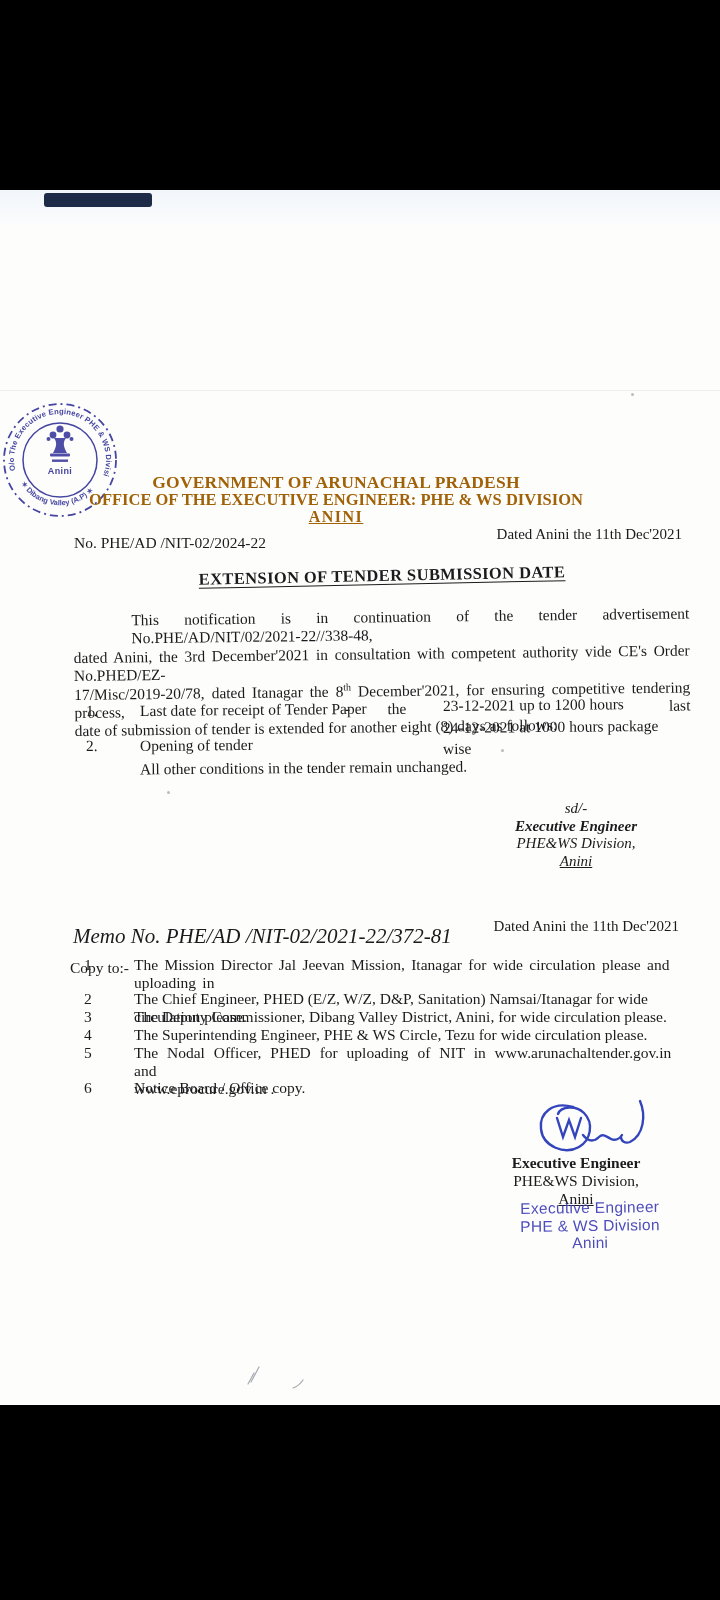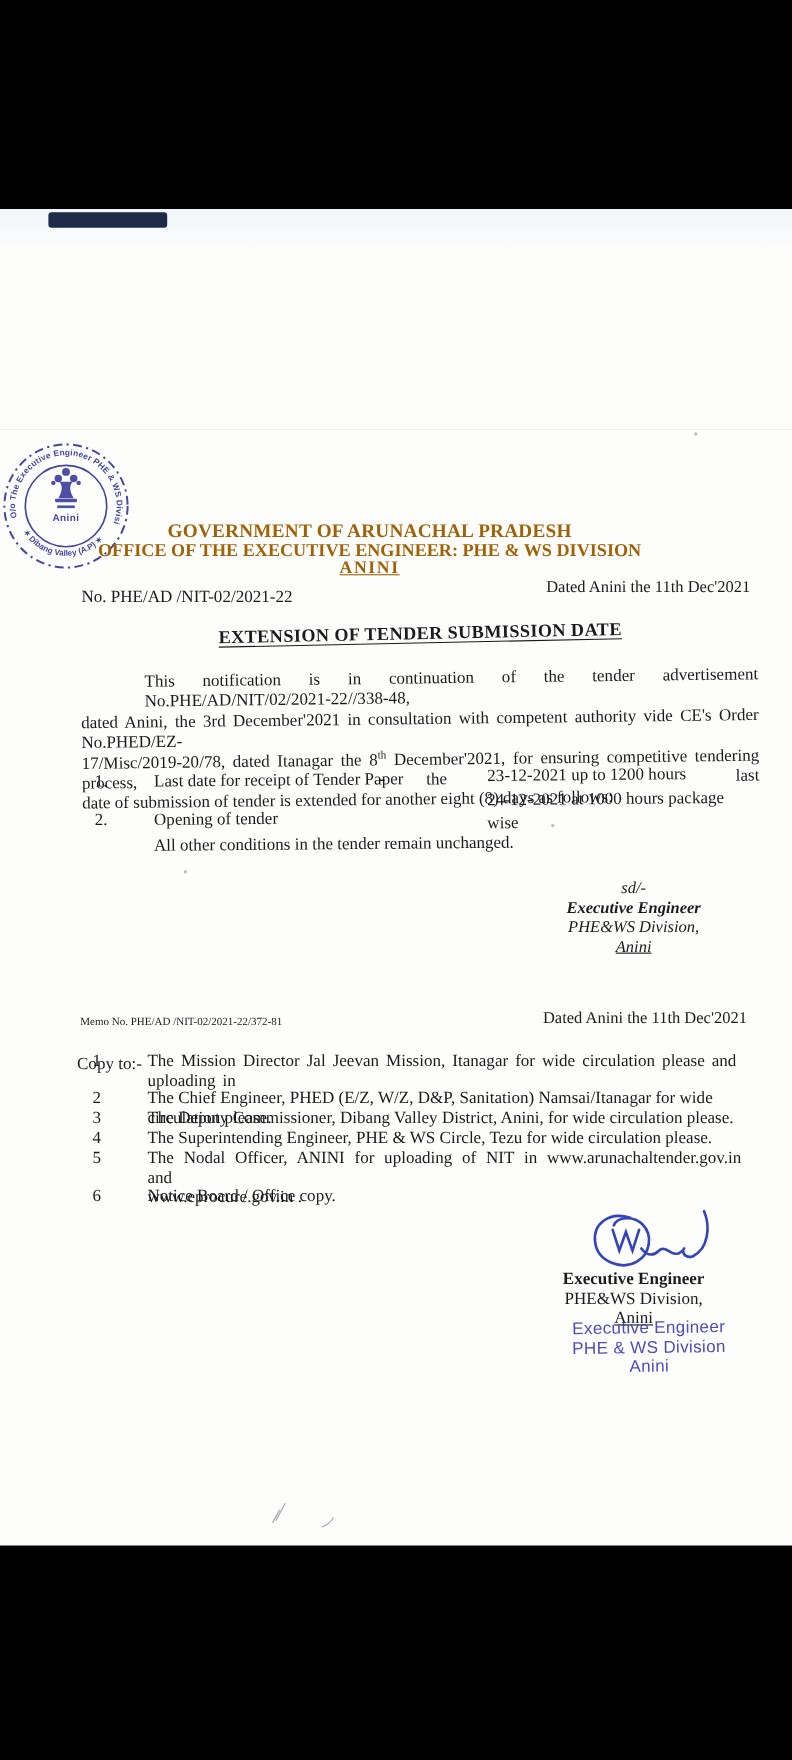--- a/index.html
+++ b/index.html
@@ -27,21 +27,21 @@
   .para{left:74px;top:612px;width:616px;font-size:15.5px;line-height:18.4px;
         transform:rotate(-0.7deg);transform-origin:left center;}
   .pline{text-align:justify;text-align-last:justify;}
   .pline.first{padding-left:58px;}
   .pline.last{text-align-last:left;}
   sup{font-size:10px;line-height:0;}
   .sched{font-size:15.5px;}
   .tilt{transform:rotate(-0.55deg);transform-origin:left center;}
   .note{left:140px;top:759px;font-size:15.5px;transform:rotate(-0.5deg);}
   .sd-block{left:476px;top:800px;width:200px;text-align:center;font-size:15px;line-height:17.5px;font-style:italic;}
-  .memo{left:73px;top:924px;font-size:10px;}
+  .memo{left:73px;top:924px;font-size:21px;font-style:italic;}
   .date-memo{left:467px;top:918px;width:212px;text-align:right;font-size:15px;}
   .copyto{left:70px;top:944px;font-size:15.5px;margin-top:15px;}
   .citem{font-size:15.5px;line-height:18px;}
   .cnum{position:absolute;left:84px;}
   .ctext{position:absolute;left:110px;width:560px;margin-left:24px;}
   .ws1{word-spacing:2.5px;}
   .ws2{word-spacing:5px;}
   .sig-block{left:476px;top:1154px;width:200px;text-align:center;font-size:15.5px;line-height:18px;}
   .sig-block .nm{font-weight:bold;}
   .uline{text-decoration:underline;}
@@ -84,21 +84,21 @@
       <rect x="50" y="55.5" width="20" height="3" rx="1"></rect>
       <rect x="52" y="61.5" width="16" height="2.4"></rect>
     </g>
     <text x="60" y="76" text-anchor="middle" font-size="9" font-weight="600" fill="#4545a2" letter-spacing="0.4">Anini</text>
   </svg>
 
   <div class="abs hdr h1">GOVERNMENT OF ARUNACHAL PRADESH</div>
   <div class="abs hdr h2">OFFICE OF THE EXECUTIVE ENGINEER: PHE &amp; WS DIVISION</div>
   <div class="abs hdr h3">ANINI</div>
   <div class="abs date-top">Dated Anini the 11th Dec'2021</div>
-  <div class="abs refno">No. PHE/AD /NIT-02/2021-22</div>
+  <div class="abs refno">No. PHE/AD /NIT-02/2024-22</div>
 
   <div class="abs title">EXTENSION OF TENDER SUBMISSION DATE</div>
 
   <div class="abs para">
     <div class="pline first">This notification is in continuation of the tender advertisement No.PHE/AD/NIT/02/2021-22//338-48,</div>
     <div class="pline">dated Anini, the 3rd December'2021 in consultation with competent authority vide CE's Order  No.PHED/EZ-</div>
     <div class="pline"><span>17/Misc/2019-20/78, dated Itanagar the 8</span><sup>th</sup><span> December'2021, for ensuring competitive tendering process, the last</span></div>
     <div class="pline last">date of submission of tender is extended for another  eight (8) days as follows:</div>
   </div>
 
@@ -139,21 +139,21 @@
     <span class="cnum">3</span>
     <div class="ctext">The Deputy Commissioner, Dibang Valley District, Anini, for wide circulation please.</div>
   </div>
   <div class="abs citem" style="top:1026px">
     <span class="cnum">4</span>
     <div class="ctext">The Superintending Engineer, PHE &amp; WS Circle, Tezu for wide circulation please.</div>
   </div>
   <div class="abs citem" style="top:1044px">
     <span class="cnum">5</span>
     <div class="ctext">
-      <div class="ws2">The Nodal Officer, ANINI for uploading of NIT in www.arunachaltender.gov.in and</div>
+      <div class="ws2">The Nodal Officer, PHED for uploading of NIT in www.arunachaltender.gov.in and</div>
       <div>www.eprocure.gov.in .</div>
     </div>
   </div>
   <div class="abs citem" style="top:1079px">
     <span class="cnum">6</span>
     <div class="ctext">Notice Board / Office copy.</div>
   </div>
 
   <svg class="abs" style="left:533px;top:1093px" width="124" height="70" viewBox="0 0 124 70">
     <g fill="none" stroke="#2a3cb8" stroke-width="2.4" stroke-linecap="round" opacity="0.95">

